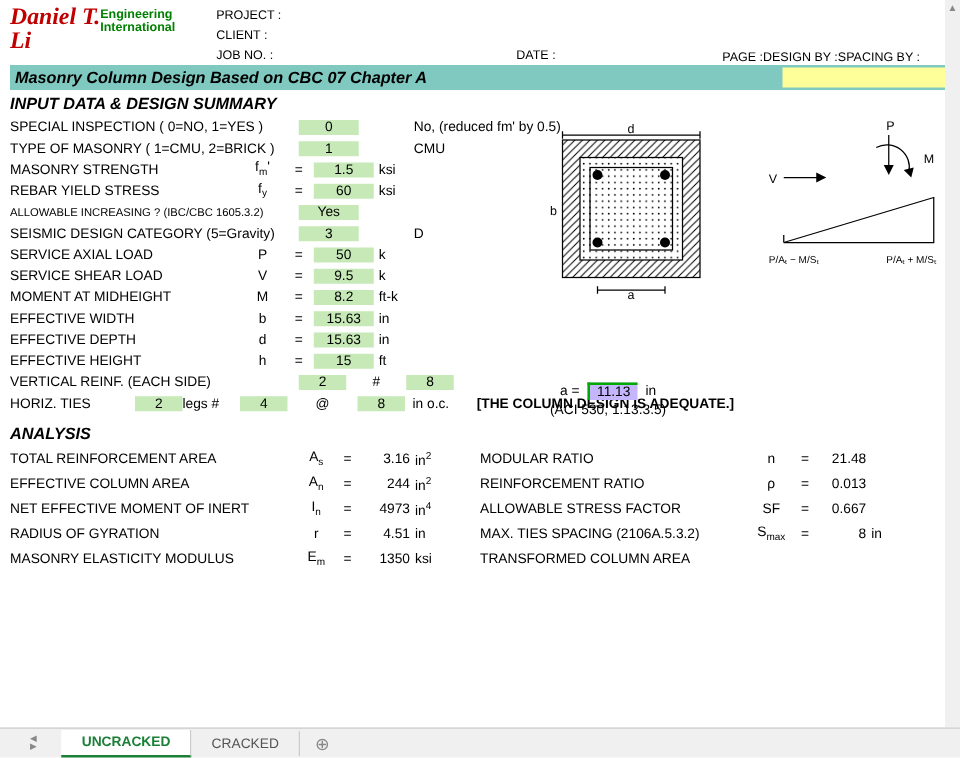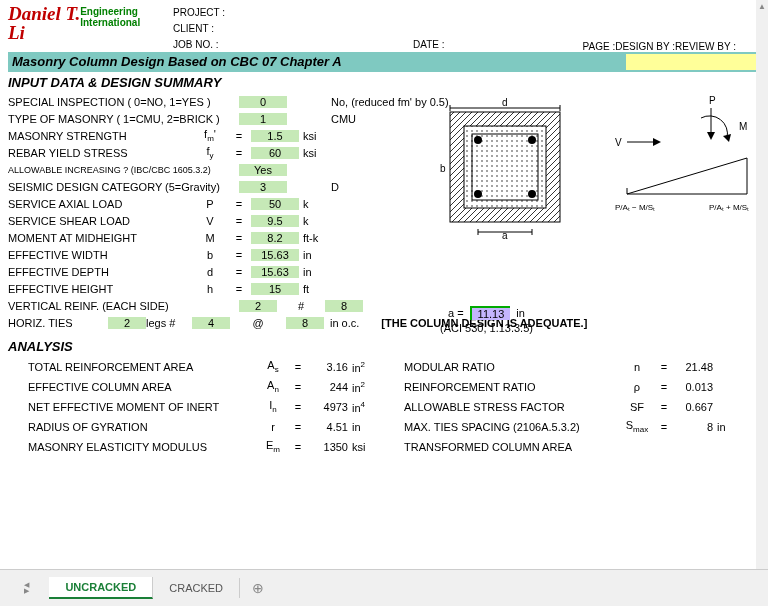--- a/index.html
+++ b/index.html
@@ -132,39 +132,39 @@
 }
 .analysis {
   margin-top: 8px;
   position: relative;
 }
 .analysis-row {
   display: flex;
   align-items: center;
   height: 20px;
 }
-.a-label { width: 230px; margin-left: 20px; }
+.a-label { width: 230px; }
 .a-sym { width: 30px; text-align: center; }
 .a-eq { width: 20px; text-align: center; }
 .a-val { width: 44px; text-align: right; padding-right: 4px; }
 .a-unit { width: 30px; }
 .a-spacer { width: 22px; }
 .a-rlabel { width: 215px; }
 .a-rsym { width: 36px; text-align: center; }
 .a-req { width: 18px; text-align: center; }
 .a-rval { width: 44px; text-align: right; padding-right: 4px; }
 .a-runit { width: 24px; }
 sup { font-size: 8px; }
 sub { font-size: 8px; vertical-align: sub; }
 .tabs-bar {
   position: absolute;
   bottom: 0;
   left: 0;
   right: 0;
-  height: 37px;
+  height: 24px;
   background: #f0f0f0;
   border-top: 1px solid #ccc;
   display: flex;
   align-items: center;
   padding-left: 24px;
 }
 .tab-nav {
   display: flex;
   flex-direction: column;
   gap: -2px;
@@ -222,21 +222,21 @@
     </div>
     <div class="proj-labels">
       <div>PROJECT :</div>
       <div>CLIENT :</div>
       <div>JOB NO. :</div>
     </div>
     <div class="date-box">DATE :</div>
     <div class="right-labels">
       <div>PAGE :</div>
       <div>DESIGN BY :</div>
-      <div>REVIEW BY :</div>
+      <div>SPACING BY :</div>
     </div>
   </div>
 
   <div class="title-bar">
     <span>Masonry Column Design Based on CBC 07 Chapter A</span>
     <span class="yellow-end"></span>
   </div>
 
   <div class="section-heading">INPUT DATA &amp; DESIGN SUMMARY</div>
 

